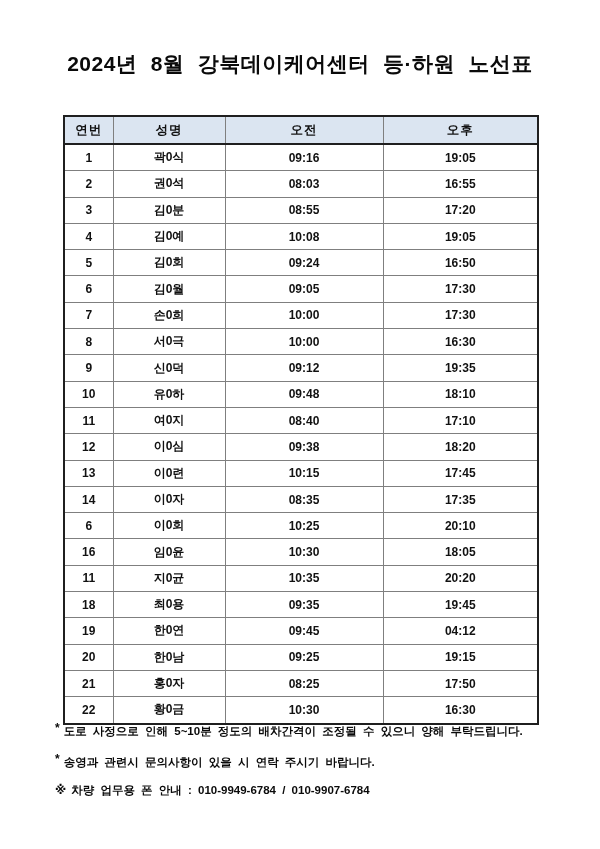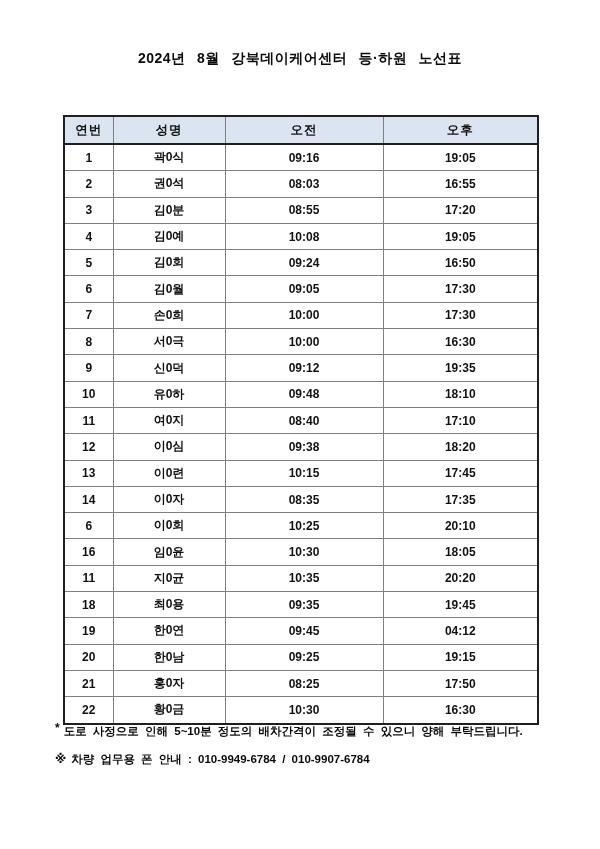--- a/index.html
+++ b/index.html
@@ -17,21 +17,21 @@
   .page{
     position:relative;
     width:600px;height:849px;
     background:#ffffff;
     overflow:hidden;
   }
   .doc-title{
     position:absolute;
     top:50px;left:0;right:0;
     text-align:center;
-    font-size:14px;
+    font-size:21px;
     font-weight:bold;
     letter-spacing:0.5px;
     word-spacing:7px;
     color:#0a0a0a;
   }
   table.schedule{
     position:absolute;
     left:63px;top:95px;
     width:474px;
     border-collapse:collapse;
@@ -244,17 +244,20 @@
       <td>16:30</td>
     </tr>
       </tbody>
   </table>
 
   <ul class="notes">
     <li>
       <span class="bullet star">*</span><span>도로 사정으로 인해 5~10분 정도의 배차간격이 조정될 수 있으니 양해 부탁드립니다.</span>
     </li>
     <li>
+      <span class="bullet star">*</span><span>송영과 관련시 문의사항이 있을 시 연락 주시기 바랍니다.</span>
+    </li>
+    <li>
       <span class="bullet">※</span><span>차량 업무용 폰 안내 : 010-9949-6784 / 010-9907-6784</span>
     </li>
   </ul>
 
 </div>
 
 </body></html>

